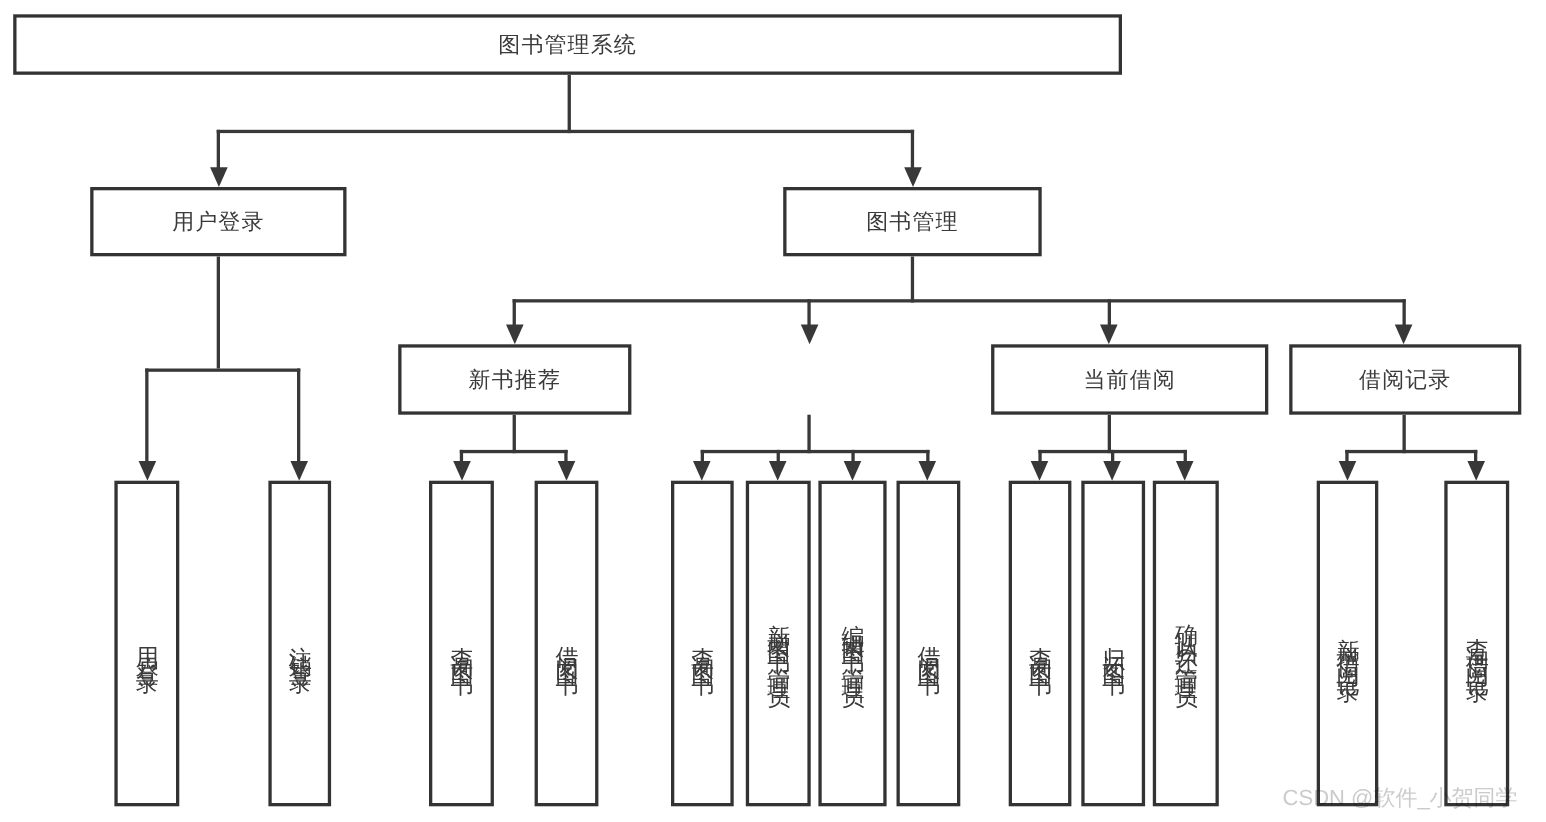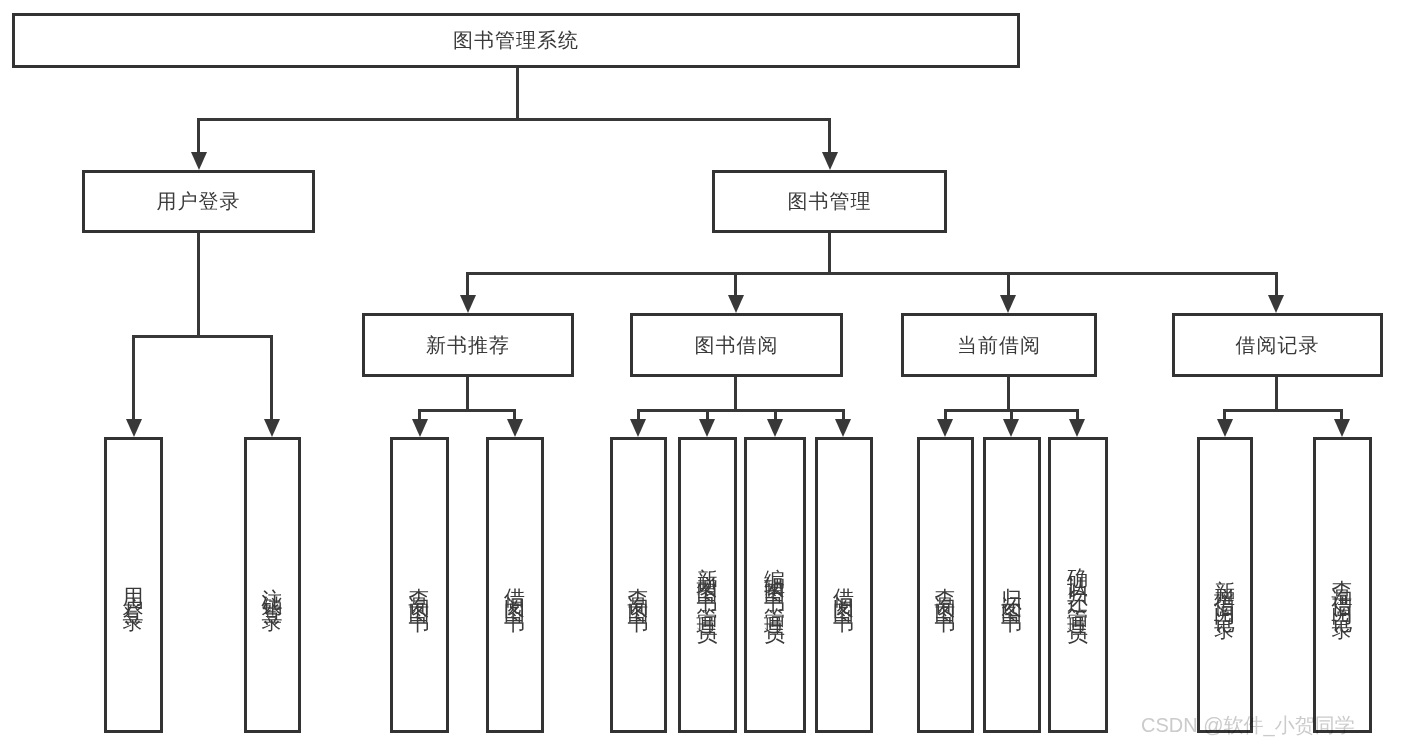--- a/index.html
+++ b/index.html
@@ -41,44 +41,43 @@
   .arrow{
     position:absolute;
     width:0;height:0;
     border-left:8px solid transparent;
     border-right:8px solid transparent;
     border-top:18px solid #383838;
     z-index:1;
   }
   .watermark{
     position:absolute;
-    left:1141px;top:712px;
+    left:1166px;top:712px;
     font-size:20px;
     color:#cbcbcb;
     white-space:nowrap;
     z-index:5;
     mix-blend-mode:multiply;
   }
 </style>
 </head>
 <body>
 
 <div id="canvas">
 
   <div class="box h" style="left:12px;top:13px;width:1008px;height:55px">图书管理系统</div>
 
   <div class="box h" style="left:82px;top:170px;width:233px;height:63px">用户登录</div>
 
   <div class="box h" style="left:362px;top:313px;width:212px;height:64px">新书推荐</div>
 
   <div class="box h" style="left:712px;top:170px;width:235px;height:63px">图书管理</div>
 
-  <div class="box h" style="left:630px;top:313px;width:213px;height:64px">图书借阅</div>
 
-  <div class="box h" style="left:901px;top:313px;width:196px;height:64px">当前借阅</div>
+  <div class="box h" style="left:901px;top:313px;width:252px;height:64px">当前借阅</div>
 
   <div class="box h" style="left:1172px;top:313px;width:211px;height:64px">借阅记录</div>
 
   <div class="box v" style="left:104px;top:437px;width:59px;height:296px">用户登录</div>
 
   <div class="box v" style="left:244px;top:437px;width:57px;height:296px">注销登录</div>
 
   <div class="box v" style="left:390px;top:437px;width:59px;height:296px">查询图书</div>
 
   <div class="box v" style="left:486px;top:437px;width:58px;height:296px">借阅图书</div>

